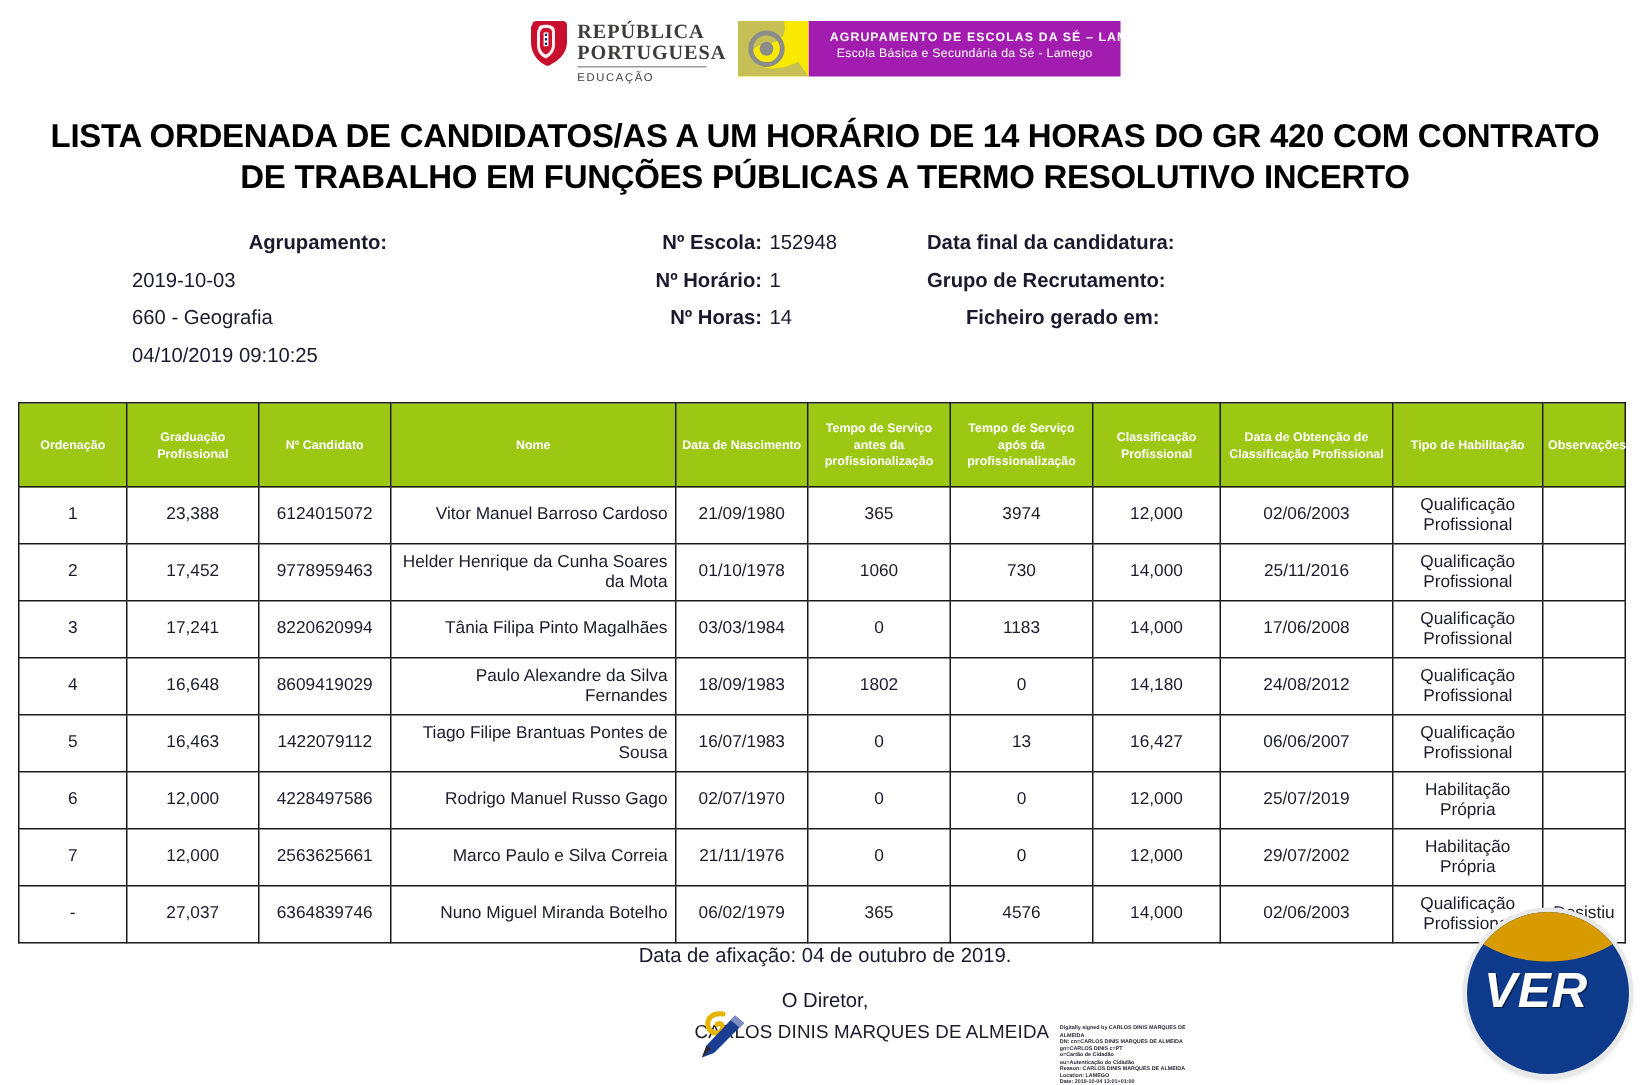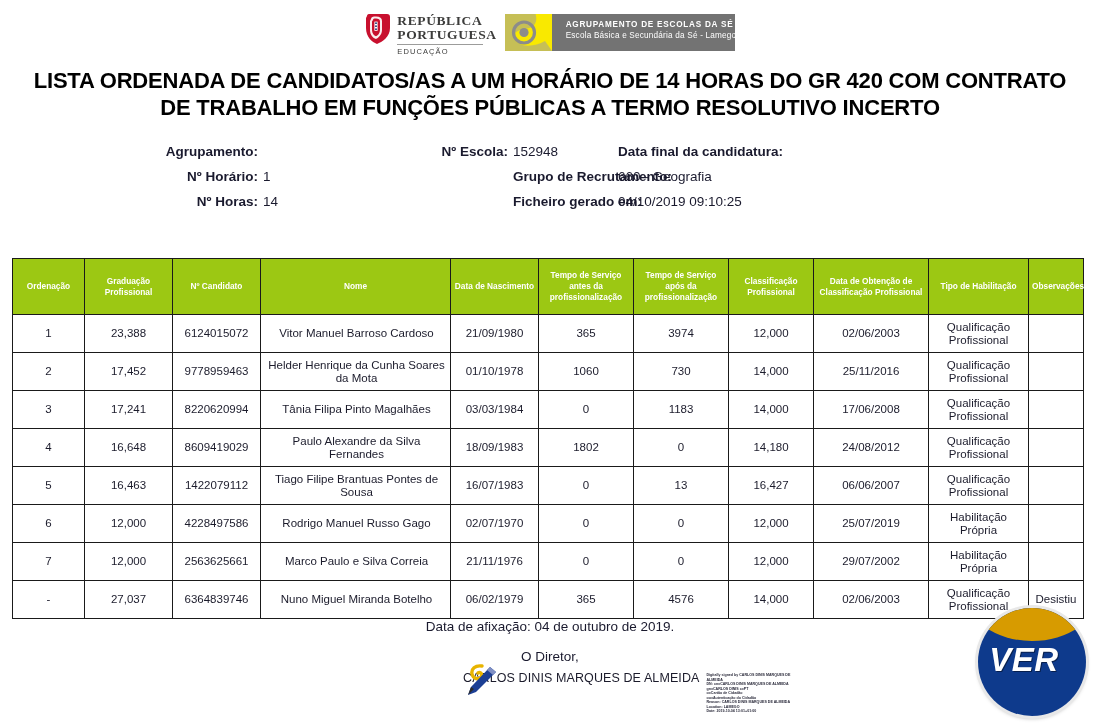--- a/index.html
+++ b/index.html
@@ -69,24 +69,24 @@
     margin-top: 1px;
   }
   .school-mark {
     width: 47px;
     background: #f9e900;
     position: relative;
     flex: 0 0 auto;
     overflow: hidden;
   }
   .school-band {
-    background: #737373;
+    background: #a21caf;
     padding: 5px 14px 0 14px;
     text-align: center;
-    width: 183px;
+    width: 208px;
   }
   .school-l1 {
     color: #ffffff;
     font-size: 8.2px;
     font-weight: bold;
     letter-spacing: .75px;
     line-height: 11px;
     white-space: nowrap;
   }
   .school-l2 {
@@ -97,21 +97,21 @@
     white-space: nowrap;
   }
 
   
   .doc-title {
     text-align: center;
     font-size: 22px;
     font-weight: bold;
     line-height: 27px;
     letter-spacing: -0.2px;
-    margin: 5px 26px 0 26px;
+    margin: 15px 26px 0 26px;
     color: #000000;
   }
 
   
   .meta {
     margin-top: 18px;
     display: grid;
     grid-template-columns: 175px 250px 105px 160px;
     grid-auto-rows: 25px;
     align-items: center;
@@ -154,21 +154,21 @@
     border: 1px solid #1a1a1a;
     font-size: 11.5px;
     padding: 5px 5px;
     height: 38px;
     vertical-align: middle;
     text-align: center;
     line-height: 13px;
     color: #1b1b2b;
   }
   table.lista td.name {
-    text-align: center;
+    text-align: right;
     padding-left: 7px;
   }
   
   col.c0 { width: 72px; }
   col.c1 { width: 88px; }
   col.c2 { width: 88px; }
   col.c3 { width: 190px; }
   col.c4 { width: 88px; }
   col.c5 { width: 95px; }
   col.c6 { width: 95px; }
@@ -307,20 +307,21 @@
 </div>
 
 <div class="doc-title">LISTA ORDENADA DE CANDIDATOS/AS A UM HORÁRIO DE 14 HORAS DO GR 420 COM CONTRATO DE TRABALHO EM FUNÇÕES PÚBLICAS A TERMO RESOLUTIVO INCERTO</div>
 
 <div class="meta">
   <div class="lbl">Agrupamento:</div>
   <div class="lbl">Nº Escola:</div>
   <div class="val">152948</div>
 
   <div class="lbl">Data final da candidatura:</div>
+  <div class="val">2019-10-03</div>
   <div class="lbl">Nº Horário:</div>
   <div class="val">1</div>
 
   <div class="lbl">Grupo de Recrutamento:</div>
   <div class="val">660 - Geografia</div>
   <div class="lbl">Nº Horas:</div>
   <div class="val">14</div>
 
   <div class="lbl">Ficheiro gerado em:</div>
   <div class="val">04/10/2019 09:10:25</div>

